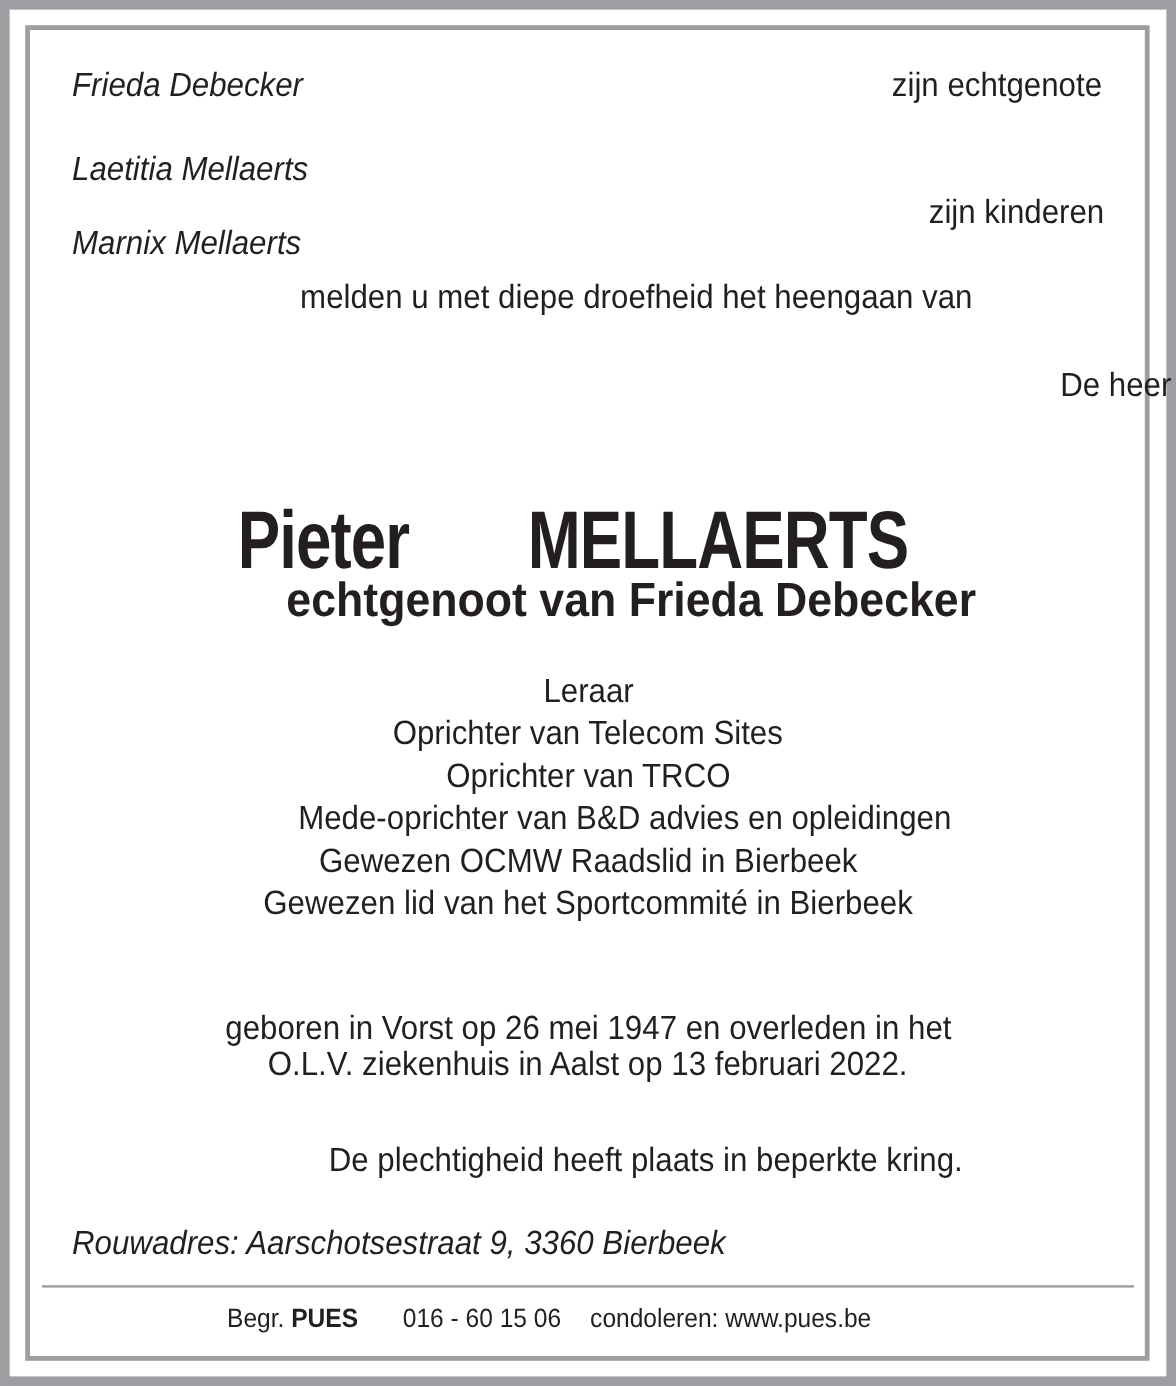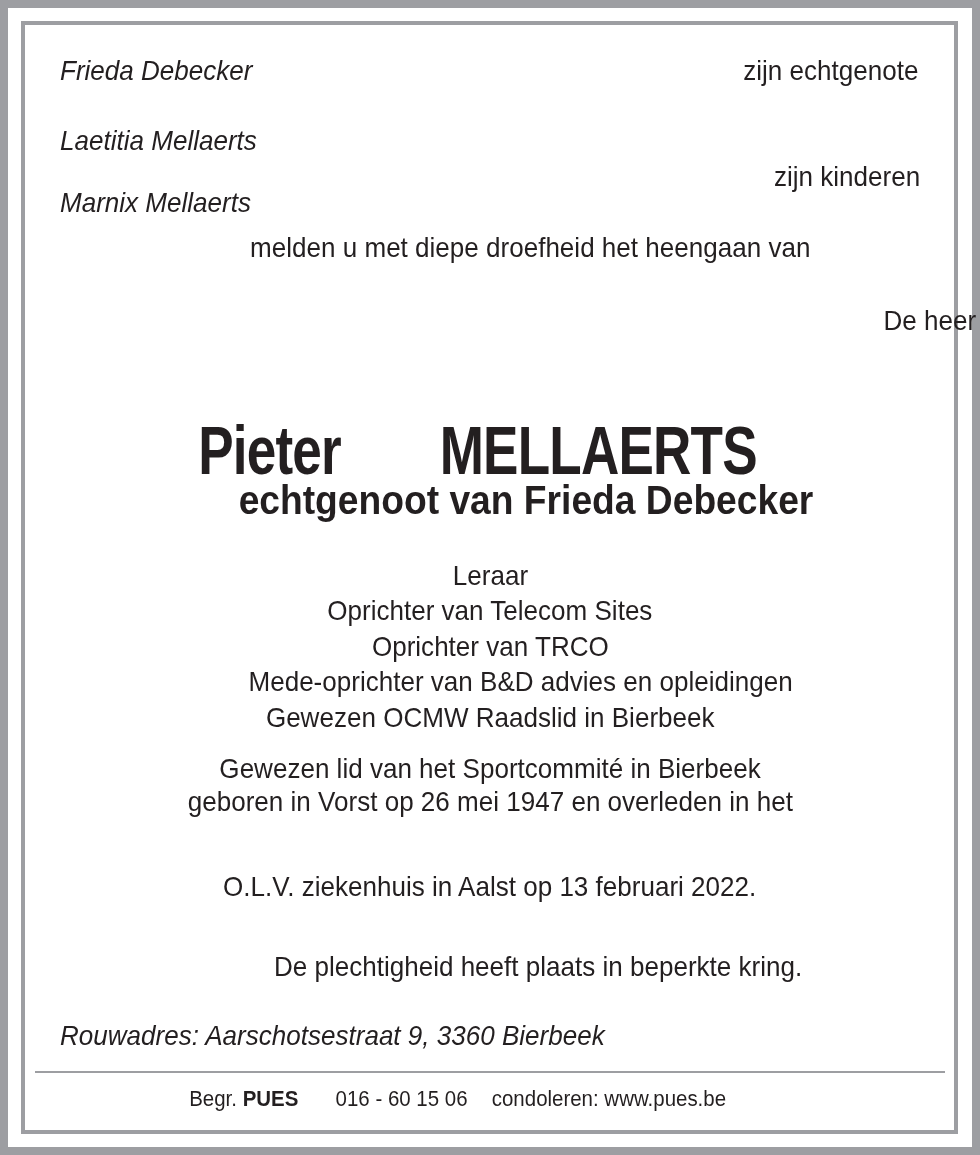--- a/index.html
+++ b/index.html
@@ -77,23 +77,23 @@
 
 <div class="line center subtitle" style="top:483px;">
   <span class="narrow">echtgenoot van Frieda Debecker</span>
 </div>
 
 <div class="line center it" style="top:559px;"><span class="narrow">Leraar</span></div>
 <div class="line center it" style="top:594px;"><span class="narrow">Oprichter van Telecom Sites</span></div>
 <div class="line center it" style="top:630px;"><span class="narrow">Oprichter van TRCO</span></div>
 <div class="line center it" style="top:665px;margin-left:31px;"><span class="narrow">Mede-oprichter van B&amp;D advies en opleidingen</span></div>
 <div class="line center it" style="top:701px;"><span class="narrow">Gewezen OCMW Raadslid in Bierbeek</span></div>
-<div class="line center it" style="top:736px;margin-top:16px;"><span class="narrow">Gewezen lid van het Sportcommité in Bierbeek</span></div>
+<div class="line center it" style="top:736px;"><span class="narrow">Gewezen lid van het Sportcommité in Bierbeek</span></div>
 
-<div class="line center" style="top:785px;"><span class="narrow">geboren in Vorst op 26 mei 1947 en overleden in het</span></div>
+<div class="line center" style="top:840px;"><span class="narrow">geboren in Vorst op 26 mei 1947 en overleden in het</span></div>
 <div class="line center" style="top:870px;text-decoration:underline;"><span class="narrow">O.L.V. ziekenhuis in Aalst op 13 februari 2022.</span></div>
 
 <div class="line center" style="top:950px;margin-left:48px;"><span class="narrow">De plechtigheid heeft plaats in beperkte kring.</span></div>
 
 <div class="line left" style="top:1019px;">
   <span class="narrow" style="transform-origin:left center;">Rouwadres: Aarschotsestraat 9, 3360 Bierbeek</span>
 </div>
 
 <div class="sep"></div>
 

